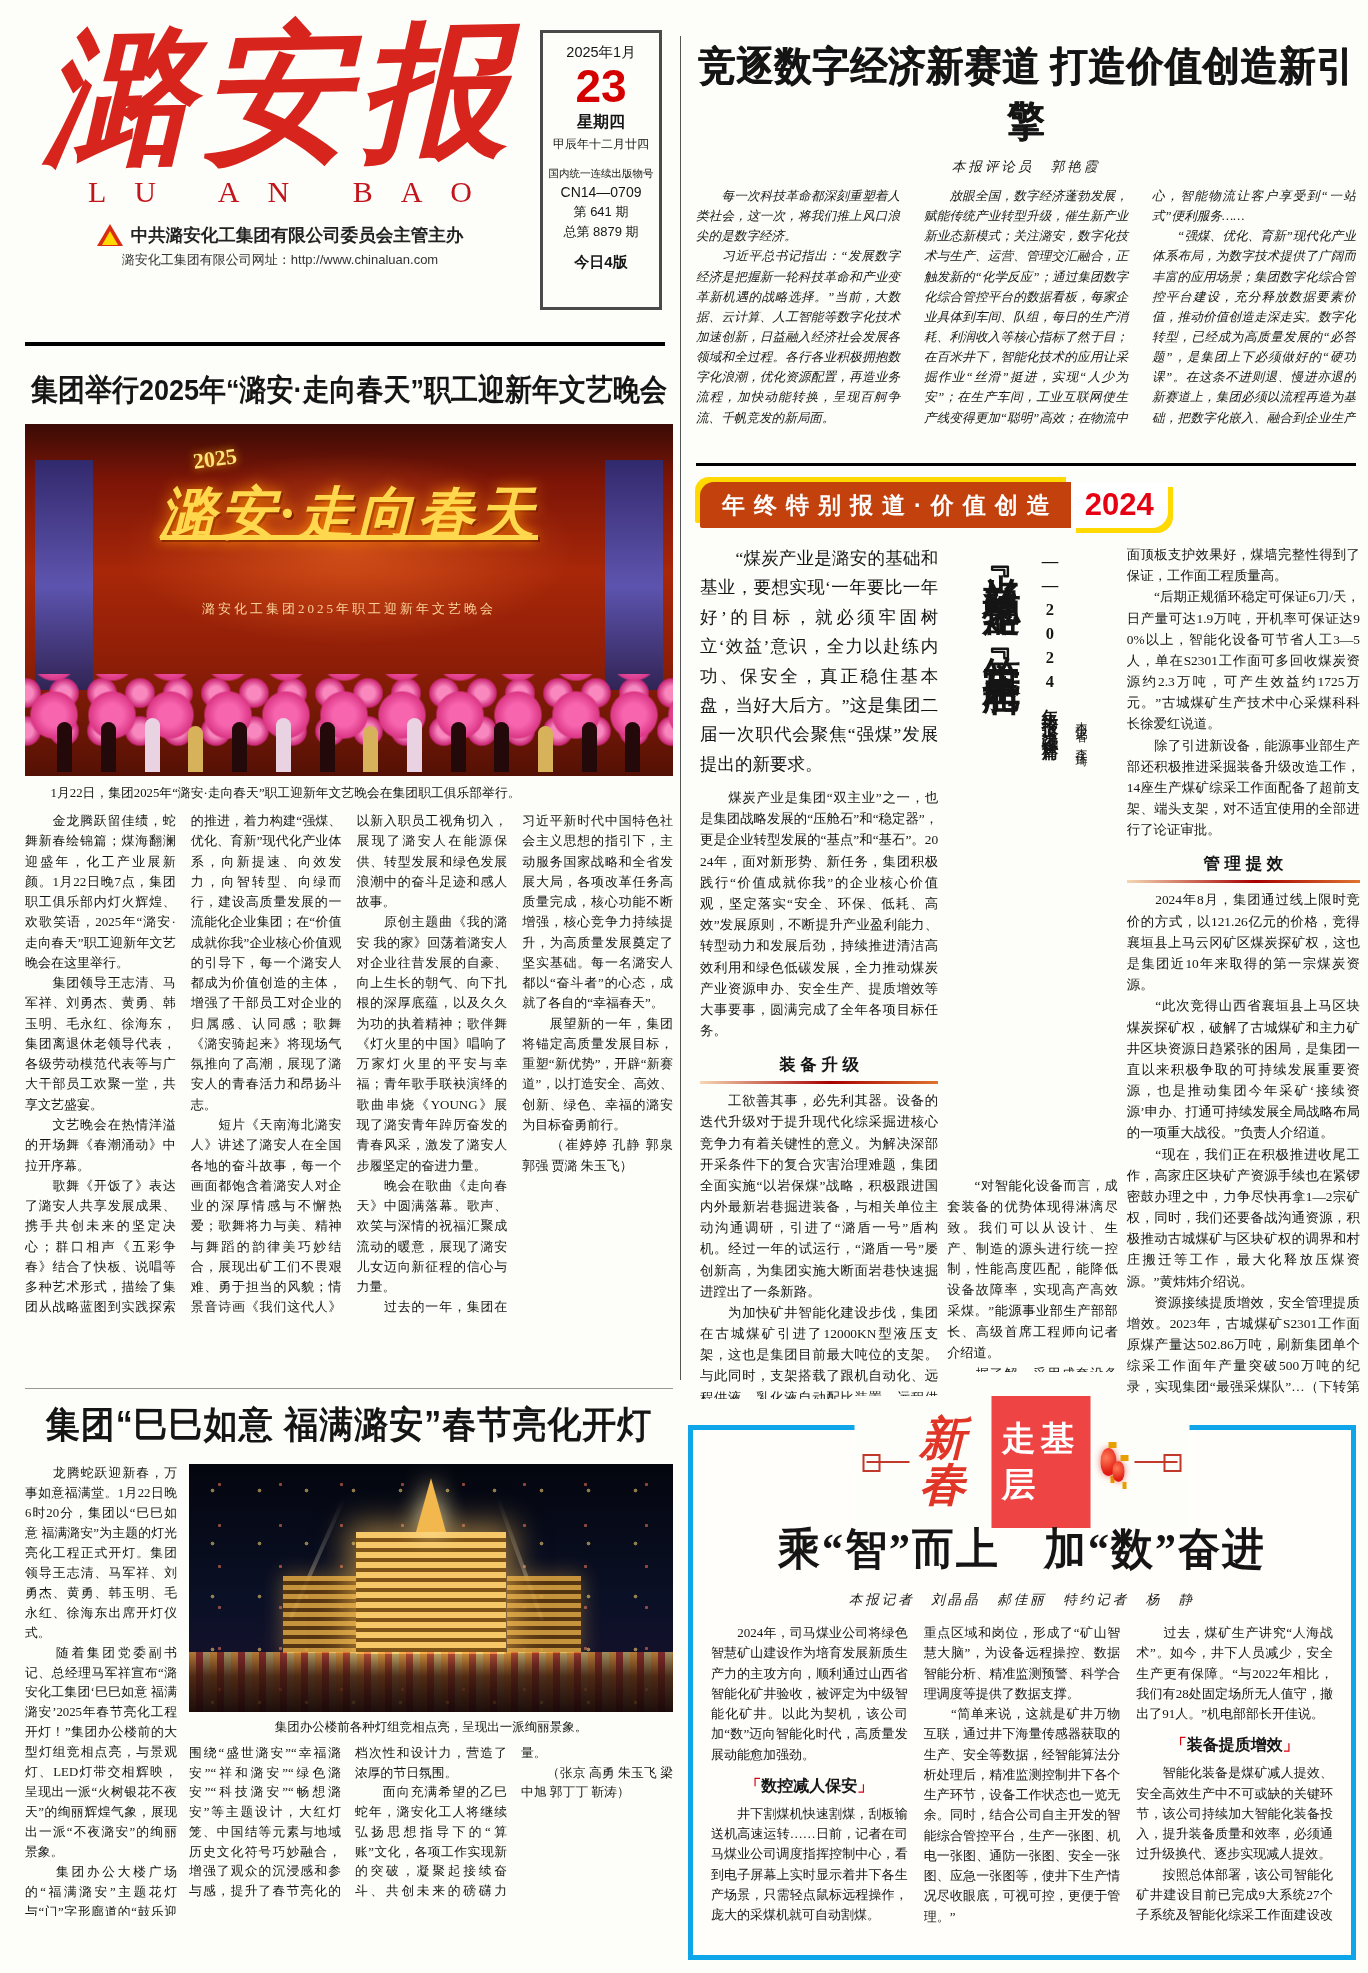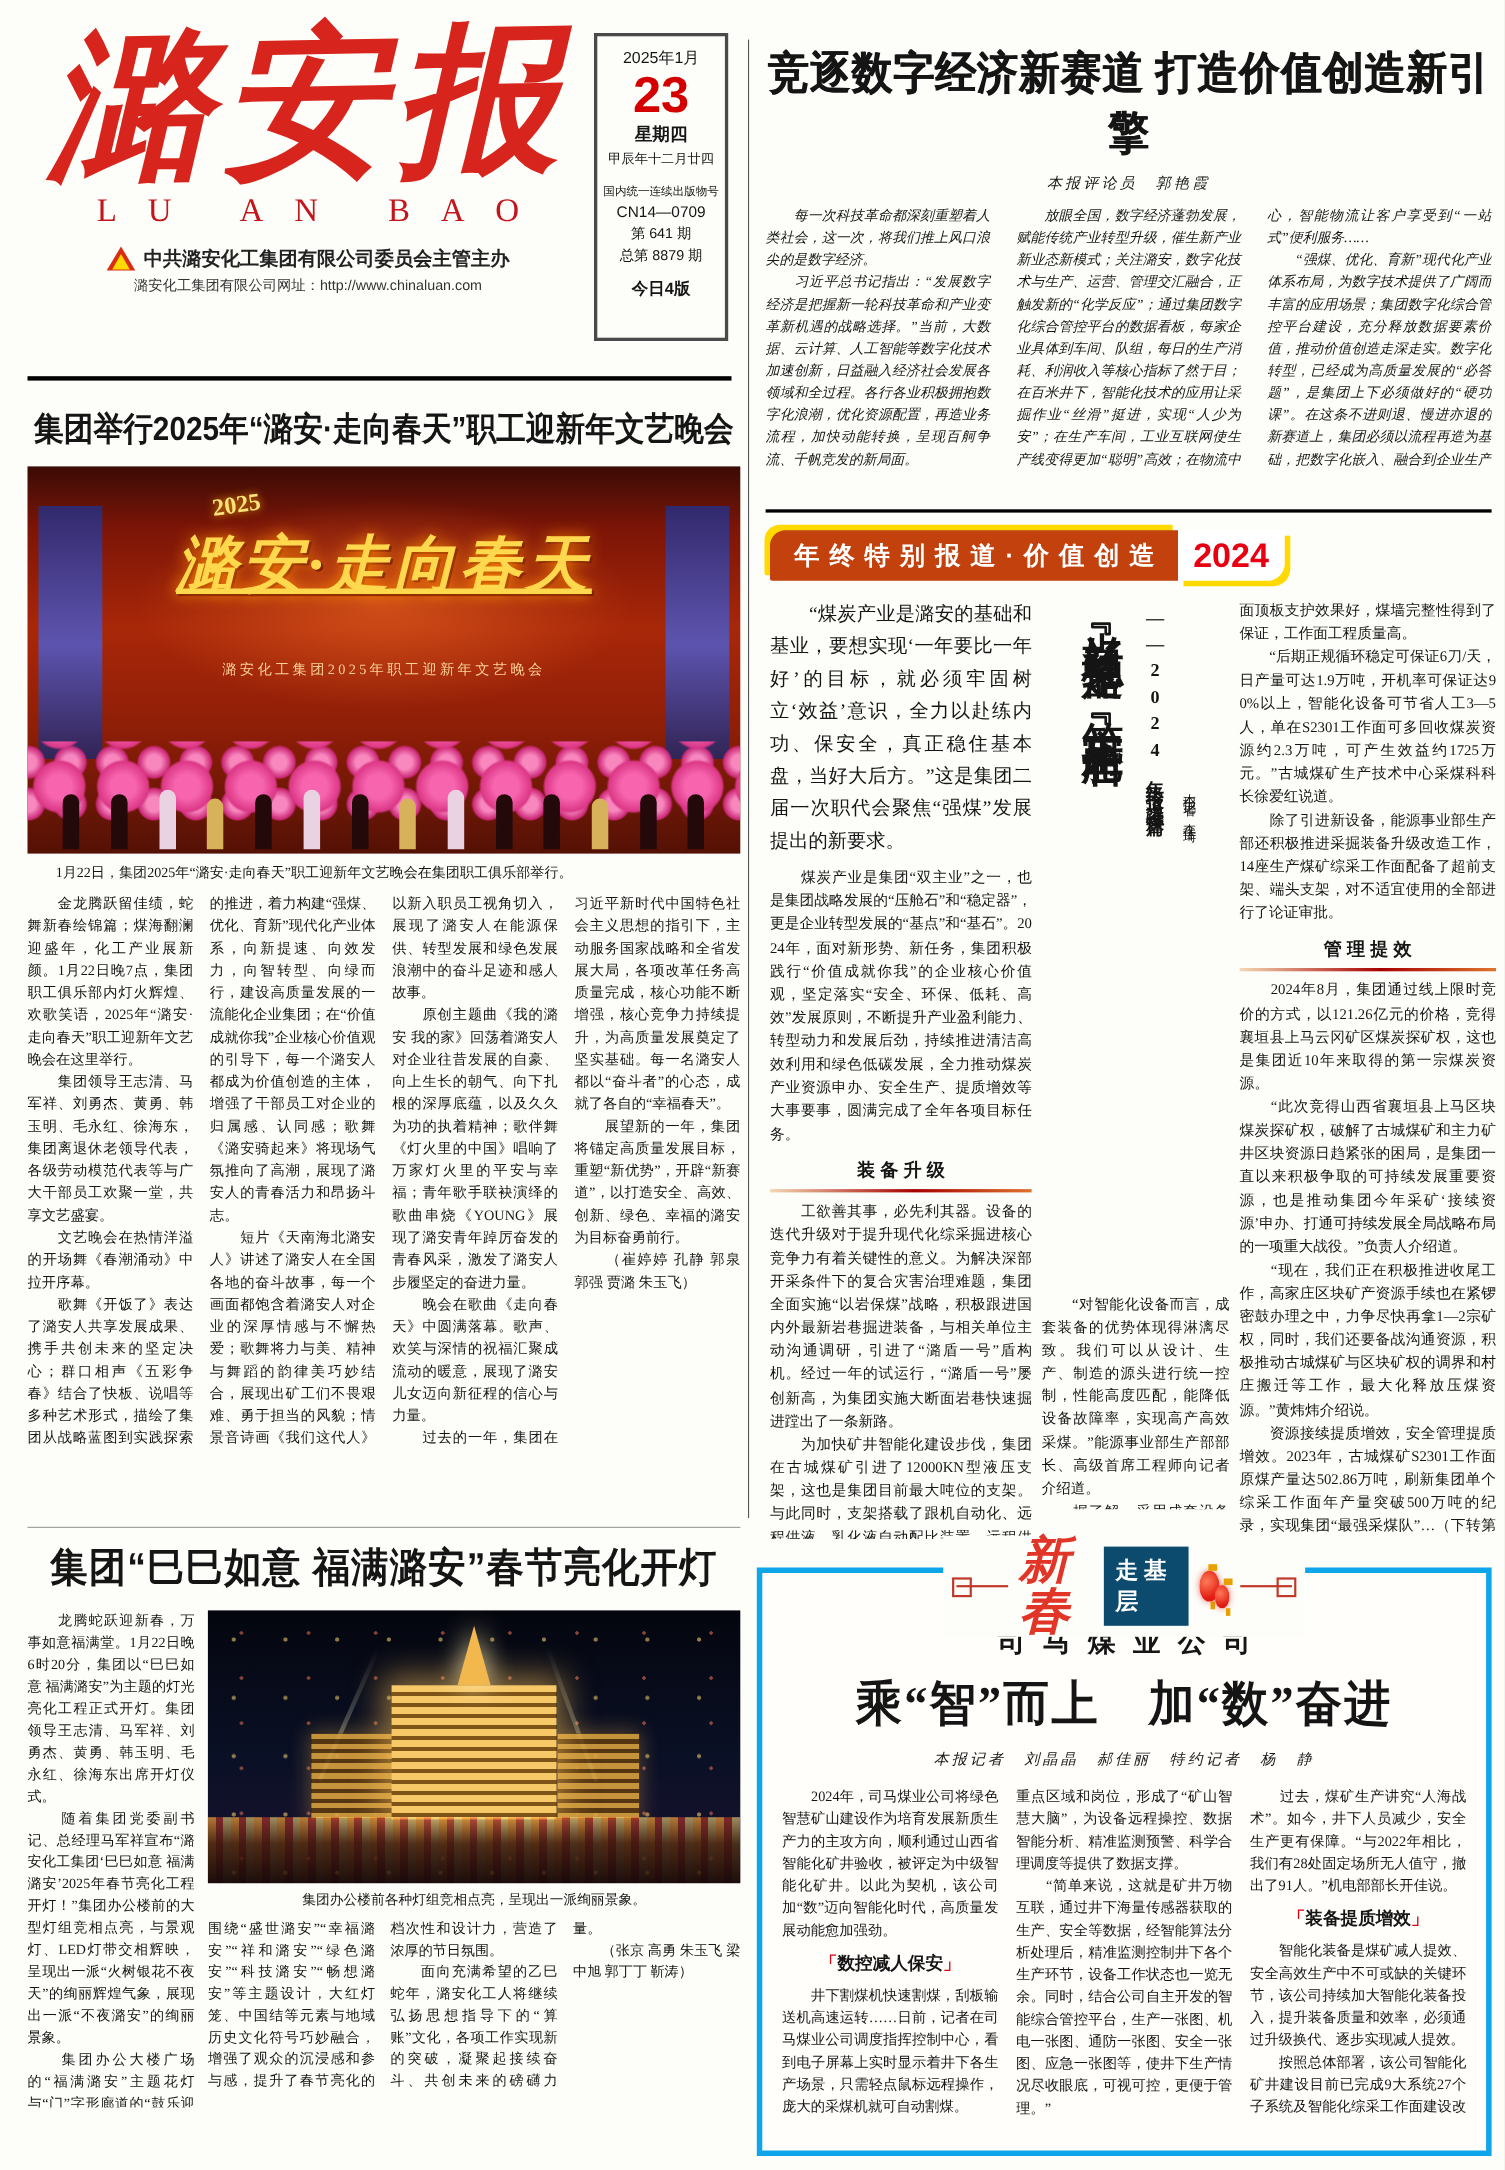--- a/index.html
+++ b/index.html
@@ -137,21 +137,21 @@
 
   
   .sima-box { border:5px solid #0ea5e9; background:#fffefb; }
   .nc-banner { position:absolute; top:-34px; left:50%; transform:translateX(-50%);
                display:flex; align-items:center; gap:10px; background:#fdfdf9; padding:0 12px; }
   .nc-line { width:64px; height:2px; background:#c0392b; position:relative; }
   .nc-line::before { content:""; position:absolute; top:-7px; width:14px; height:14px; border:2px solid #c0392b; }
   .nc-line.left::before { left:-4px; }
   .nc-line.right::before { right:-4px; }
   .nc-script { color:#e03527; font-size:46px; font-weight:900; font-style:italic; line-height:1; }
-  .nc-tag { background:#0c4a6e; color:#fff; font-size:21px; font-weight:900; padding:8px 10px;
+  .nc-tag { background:#ef4444; color:#fff; font-size:34px; font-weight:900; padding:20px 10px;
             letter-spacing:5px; font-family:"Liberation Sans",sans-serif; }
   .lantern { width:24px; height:28px; border-radius:50% / 46%; position:relative;
              background:radial-gradient(circle at 35% 35%,#ff7a58,#e01b12 72%); box-shadow:0 0 6px rgba(224,27,18,.6); }
   .lantern::before { content:""; position:absolute; top:-6px; left:8px; width:8px; height:6px; background:#e8a000; }
   .lantern::after { content:""; position:absolute; bottom:-7px; left:10px; width:4px; height:7px; background:#e8a000; }
   .lantern.small { width:18px; height:21px; margin-left:-14px; margin-top:18px; }
   .s-company { margin-top:46px; text-align:center; font-size:25px; font-weight:900; letter-spacing:16px;
                text-indent:16px; font-family:"Liberation Sans",sans-serif; }
   .s-headline { margin-top:12px; text-align:center; font-size:42px; font-weight:900; letter-spacing:2px;
                 transform:scaleY(1.05); }

